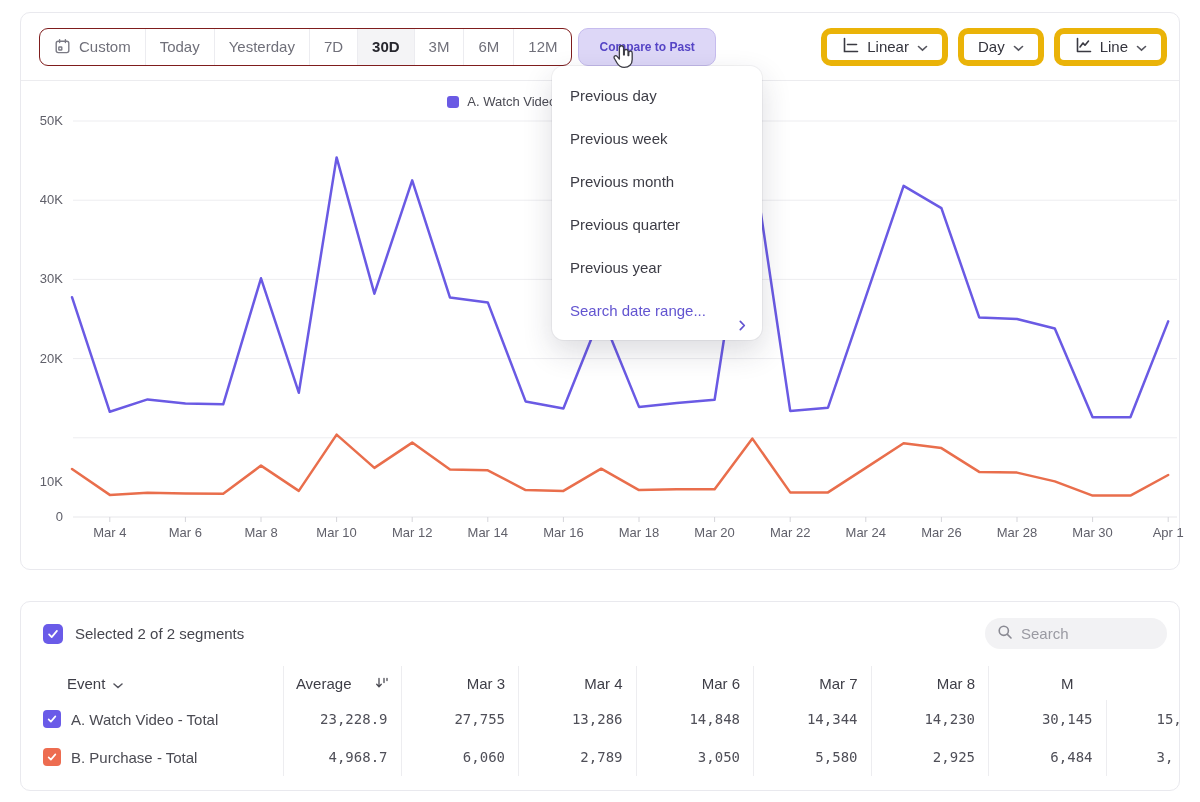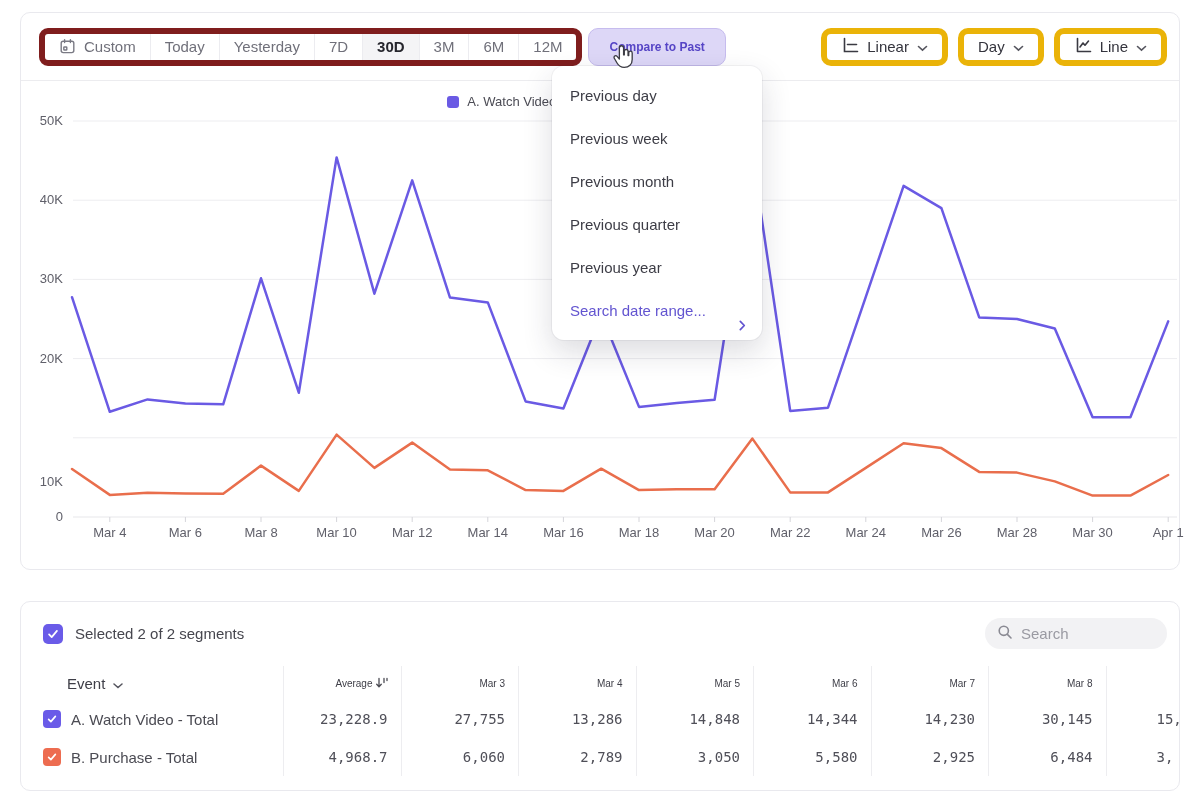--- a/index.html
+++ b/index.html
@@ -5,21 +5,21 @@
   * { box-sizing: border-box; margin: 0; padding: 0; }
   html,body { width:1200px; height:802px; background:#ffffff; font-family:"Liberation Sans",sans-serif; position:relative; overflow:hidden; }
 
   .card { position:absolute; background:#fff; border:1px solid #e9e9ee; border-radius:10px; }
   #card-chart { left:20px; top:12px; width:1160px; height:558px; }
   #card-segments { left:20px; top:601px; width:1160px; height:190px; overflow:hidden; }
 
   
   .toolbar { position:absolute; top:0; left:0; right:0; height:68px; border-bottom:1px solid #ececef;
              display:flex; align-items:center; padding:0 12px 0 18px; }
-  .seg-group { display:flex; align-items:stretch; height:38px; border:6px solid #7f1d1d; border-radius:9px; overflow:hidden; background:#fff; }
+  .seg-group { display:flex; align-items:stretch; height:38px; border:1px solid #7f1d1d; border-radius:9px; overflow:hidden; background:#fff; }
   .seg { display:flex; align-items:center; gap:8px; padding:0 14px; font-size:15px; color:#70707a; border-right:1px solid #ececf0; cursor:pointer; white-space:nowrap; }
   .seg:last-child { border-right:none; }
   .seg.active { background:#f4f4f6; color:#26262d; font-weight:700; }
   .seg svg { display:block; }
   .compare-btn { margin-left:6px; height:38px; padding:0 20px; display:flex; align-items:center;
                  background:#ddd7f7; color:#5645c6; font-size:12px; font-weight:700;
                  border:1px solid #c6bcee; border-radius:10px; cursor:pointer; white-space:nowrap; }
   .spacer { flex:1; }
   .tool-btn { height:38px; margin-left:10px; padding:0 14px; display:flex; align-items:center; gap:8px;
               border:6px solid #eab308; border-radius:10px; background:#fff; font-size:15px; font-weight:500; color:#34343d; cursor:pointer; white-space:nowrap; }
@@ -53,21 +53,21 @@
   .search-pill input::placeholder { color:#9a9aa2; }
 
   .tbl { position:absolute; left:0; top:64px; width:1202px; }
   .trow { display:grid; grid-template-columns:262px repeat(8,117.5px); align-items:stretch; }
   .trow.thead { height:34px; }
   .trow.tdata { height:38px; }
   .cell { display:flex; align-items:center; }
   .cell-event { padding-left:46px; gap:8px; font-size:15px; color:#3e3e47; font-weight:500; }
   .cell-event-data { padding-left:22px; gap:10px; font-size:15px; color:#4b4b53; font-weight:400; }
   .cell-num { border-left:1px solid #ededf0; justify-content:flex-end; padding-right:13px; }
-  .hdr-num { font-size:10px; color:#3e3e47; font-weight:500; gap:2px; }
+  .hdr-num { font-size:15px; color:#3e3e47; font-weight:500; gap:23px; }
   .val-num { font-family:"DejaVu Sans Mono",monospace; font-size:14px; color:#4f4f58; }
   .trow .cell:last-child { justify-content:flex-start; padding-left:50px; padding-right:0; }
   .trow.thead .cell:last-child { padding-left:72px; }
 </style>
 </head>
 <body>
 
 <div class="card" id="card-chart">
   <div class="toolbar">
     <div class="seg-group">
@@ -259,23 +259,20 @@
               <path d="M9 2.5v4M12 2.5v2"></path>
             </svg></span>
         </div>
         <div class="cell cell-num hdr-num">
           <span>Mar 3</span>
         </div>
         <div class="cell cell-num hdr-num">
           <span>Mar 4</span>
         </div>
         <div class="cell cell-num hdr-num">
-          <span>Mar 5</span>
-        </div>
-        <div class="cell cell-num hdr-num">
           <span>Mar 6</span>
         </div>
         <div class="cell cell-num hdr-num">
           <span>Mar 7</span>
         </div>
         <div class="cell cell-num hdr-num">
           <span>Mar 8</span>
         </div>
         <div class="cell cell-num hdr-num">
           <span>M</span>

